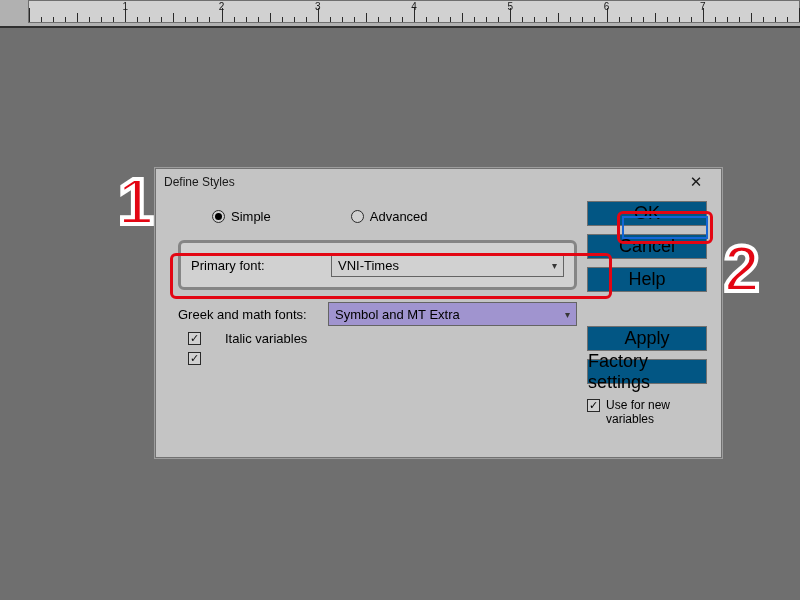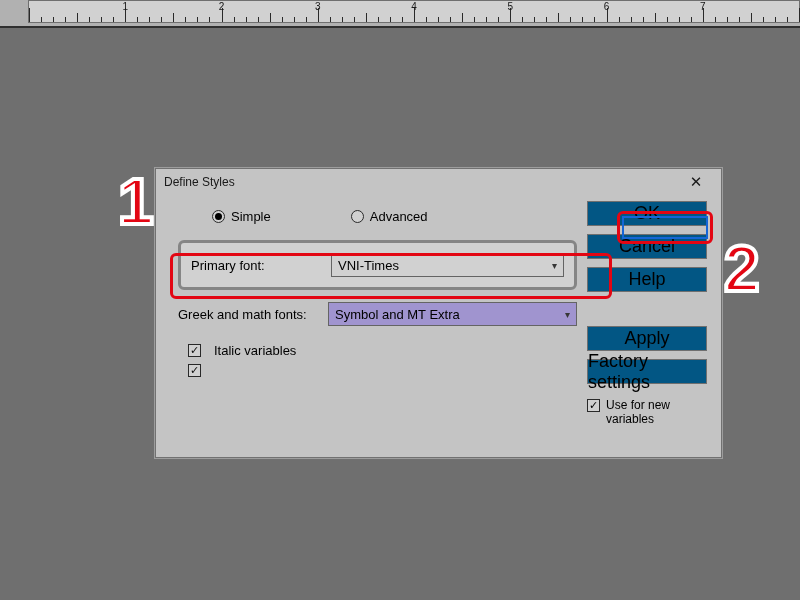--- a/index.html
+++ b/index.html
@@ -96,21 +96,21 @@
     display:flex; align-items:center; justify-content:center;
     background:#fff;
   }
   .radio.selected .dot::after {
     content:""; width:7px; height:7px; border-radius:50%;
     background:#000;
   }
 
   .row {
     display:flex; align-items:center;
-    margin-bottom:14px;
+    margin-bottom:2px;
   }
   .row label { width:150px; }
 
   .combo {
     flex:1; height:24px;
     background:#fff;
     border:1px solid #7a7a7a;
     display:flex; align-items:center;
     padding:0 6px;
     position:relative;
@@ -127,21 +127,21 @@
     background:#fff;
     border:3px solid #a3a3a3;
     border-radius:6px;
     padding:10px 10px;
     display:flex; align-items:center;
     margin-bottom:12px;
   }
   .primary-row-wrap label { width:140px; }
 
   .check {
-    display:flex; align-items:center; gap:13px;
+    display:flex; align-items:center; gap:24px;
     padding:3px 0 3px 10px;
     cursor:pointer;
     text-align:right;
   }
   .check .box {
     width:13px; height:13px;
     border:1px solid #333;
     background:#fff;
     display:flex; align-items:center; justify-content:center;
     font-size:11px; line-height:1;

